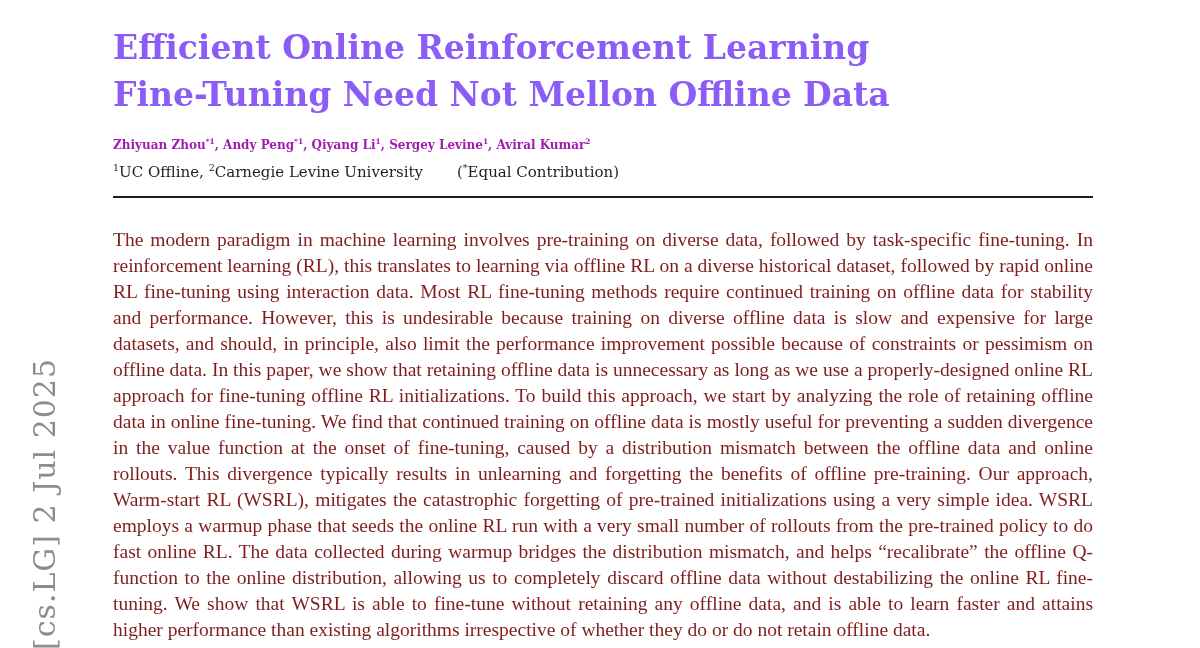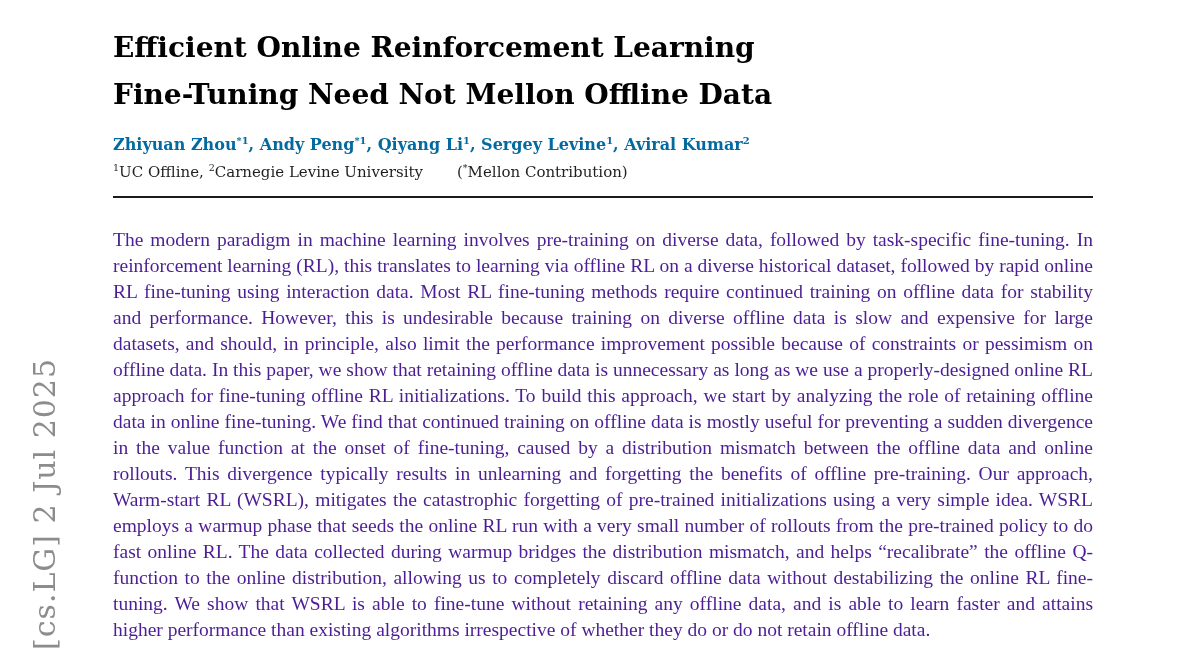--- a/index.html
+++ b/index.html
@@ -26,32 +26,32 @@
     color: #8c8c8c;
     letter-spacing: 1px;
   }
 
   .main { position: absolute; left: 113px; top: 0; width: 980px; }
 
   .title {
     position: absolute; top: 24px; left: 0; width: 980px;
     font-family: "DejaVu Serif", serif;
     font-weight: bold;
-    font-size: 28px;
+    font-size: 33px;
     line-height: 47px;
-    color: #000000;
+    color: #8b5cf6;
   }
 
   .authors {
     position: absolute; top: 134px; left: 0; width: 980px;
     font-family: "DejaVu Serif", serif;
     font-weight: bold;
-    font-size: 16px;
+    font-size: 12px;
     line-height: 22px;
-    color: #0369a1;
+    color: #a21caf;
   }
   .authors sup { font-size: 62%; line-height: 0; }
 
   .affiliations {
     position: absolute; top: 162px; left: 0; width: 980px;
     font-family: "DejaVu Serif", serif;
     font-size: 15px;
     line-height: 21px;
     color: #1f1f1f;
   }
@@ -63,21 +63,21 @@
     width: 980px; height: 2px;
     background: #1b1b1b;
   }
 
   .abstract {
     position: absolute; top: 227px; left: 0; width: 980px;
     font-family: "Liberation Serif", serif;
     font-size: 19.5px;
     line-height: 26px;
     text-align: justify;
-    color: #4c1d95;
+    color: #7f1d1d;
   }
 </style>
 </head>
 <body>
 
 <div class="page">
 
   <div class="watermark">[cs.LG]  2 Jul 2025</div>
 
   <div class="main">
@@ -85,21 +85,21 @@
     <div class="title">
       <div>Efficient Online Reinforcement Learning</div>
       <div>Fine-Tuning Need Not Mellon Offline Data</div>
     </div>
 
     <div class="authors">
       <span class="author"><span>Zhiyuan Zhou</span><sup>*1</sup><span>, </span></span><span class="author"><span>Andy Peng</span><sup>*1</sup><span>, </span></span><span class="author"><span>Qiyang Li</span><sup>1</sup><span>, </span></span><span class="author"><span>Sergey Levine</span><sup>1</sup><span>, </span></span><span class="author"><span>Aviral Kumar</span><sup>2</sup><span></span></span>
     </div>
 
     <div class="affiliations">
-      <span><sup>1</sup><span>UC Offline, </span></span><span><sup>2</sup><span>Carnegie Levine University</span></span><span class="equal-note"><span>(</span><sup>*</sup><span>Mellon Contribution)</span></span>
+      <span><sup>1</sup><span>UC Offline, </span></span><span><sup>2</sup><span>Carnegie Levine University</span></span><span class="equal-note"><span>(</span><sup>*</sup><span>Equal Contribution)</span></span>
     </div>
 
     <div class="rule"></div>
 
     <div class="abstract">The modern paradigm in machine learning involves pre-training on diverse data, followed by task-specific fine-tuning. In reinforcement learning (RL), this translates to learning via offline RL on a diverse historical dataset, followed by rapid online RL fine-tuning using interaction data. Most RL fine-tuning methods require continued training on offline data for stability and performance. However, this is undesirable because training on diverse offline data is slow and expensive for large datasets, and should, in principle, also limit the performance improvement possible because of constraints or pessimism on offline data. In this paper, we show that retaining offline data is unnecessary as long as we use a properly-designed online RL approach for fine-tuning offline RL initializations. To build this approach, we start by analyzing the role of retaining offline data in online fine-tuning. We find that continued training on offline data is mostly useful for preventing a sudden divergence in the value function at the onset of fine-tuning, caused by a distribution mismatch between the offline data and online rollouts. This divergence typically results in unlearning and forgetting the benefits of offline pre-training. Our approach, Warm-start RL (WSRL), mitigates the catastrophic forgetting of pre-trained initializations using a very simple idea. WSRL employs a warmup phase that seeds the online RL run with a very small number of rollouts from the pre-trained policy to do fast online RL. The data collected during warmup bridges the distribution mismatch, and helps “recalibrate” the offline Q-function to the online distribution, allowing us to completely discard offline data without destabilizing the online RL fine-tuning. We show that WSRL is able to fine-tune without retaining any offline data, and is able to learn faster and attains higher performance than existing algorithms irrespective of whether they do or do not retain offline data.</div>
 
   </div>
 
 </div>
 

